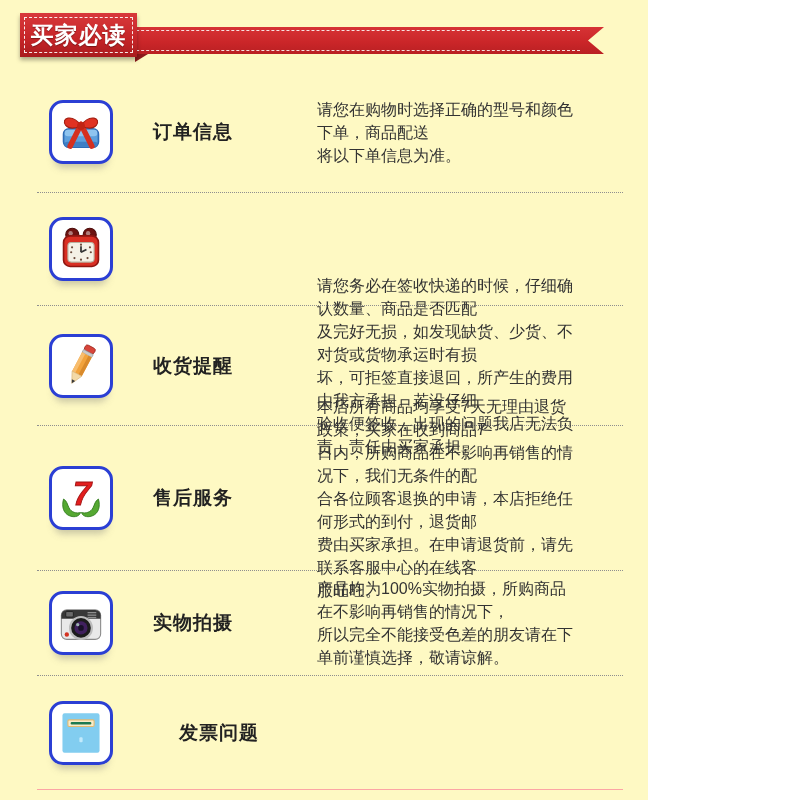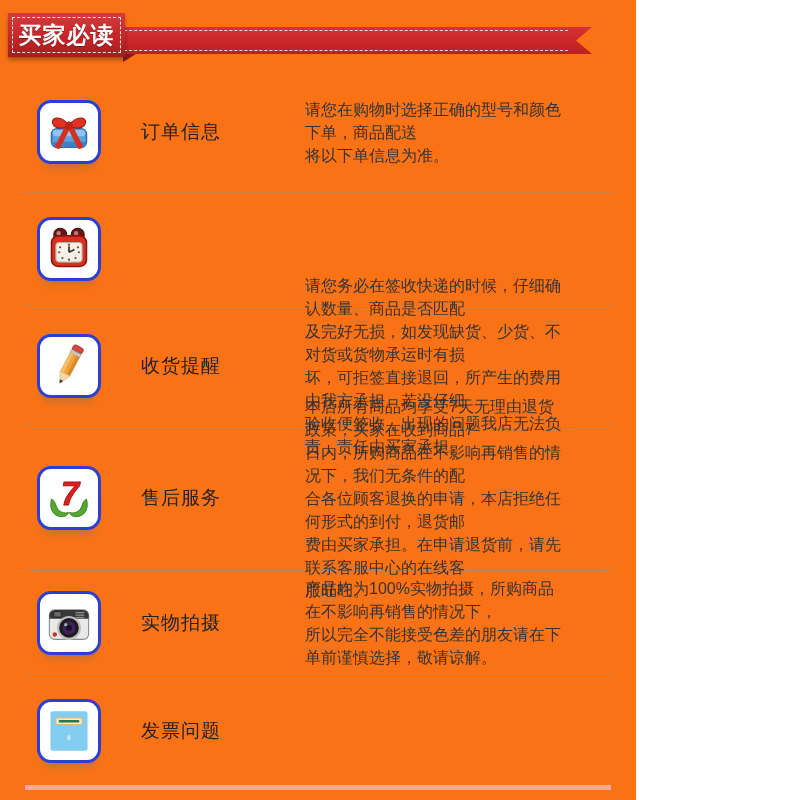--- a/index.html
+++ b/index.html
@@ -1,21 +1,22 @@
 <!DOCTYPE html>
 <html><head>
 <meta charset="utf-8">
 <style>
   html,body{margin:0;padding:0;background:#fff;}
   .page{
     position:relative;
     width:636px;height:800px;
-    background:#f97316;
+    background:#fef9c3;
     font-family:"Liberation Sans","DejaVu Sans",sans-serif;
     overflow:hidden;
+    padding-left:12px;
   }
 
   
   .banner{position:relative;height:72px;}
   .ribbon{
     position:absolute;left:55px;right:44px;top:27px;height:27px;
     background:linear-gradient(#d63335 0%,#cb2629 55%,#b92023 100%);
     clip-path:polygon(0 0,100% 0,calc(100% - 16px) 50%,100% 100%,0 100%);
     filter:drop-shadow(0 3px 2px rgba(0,0,0,.28));
   }
@@ -48,33 +49,33 @@
 
   
   .sections{margin:0 25px;}
   .row{
     display:flex;align-items:center;
     border-bottom:1px dotted #8f8f8f;
     box-sizing:border-box;
   }
   .row-1{height:121px;} .row-2{height:113px;} .row-3{height:120px;}
   .row-4{height:145px;} .row-5{height:105px;}
-  .row-6{height:114px;border-bottom:5px solid #fca5a5;}
+  .row-6{height:114px;border-bottom:1px solid #fca5a5;gap:26px;}
 
   .icon-cell{width:90px;padding-left:12px;box-sizing:border-box;flex:none;}
   .icon-box{
     width:58px;height:58px;
     border:3px solid #2b3fd4;border-radius:14px;
     background:#fff;
     display:flex;align-items:center;justify-content:center;
     box-shadow:0 9px 7px -5px rgba(110,110,110,.35);
   }
   .title-cell{
     width:178px;box-sizing:border-box;padding-left:26px;flex:none;
-    font-size:19px;font-weight:normal;color:#222;letter-spacing:1px;
+    font-size:19px;font-weight:bold;color:#222;letter-spacing:1px;
   }
   .body-cell{
     flex:1;padding-right:46px;
     font-size:16px;line-height:23px;color:#333;
     white-space:pre-line;
     margin-left:12px;
   }
 </style>
 </head>
 <body>

